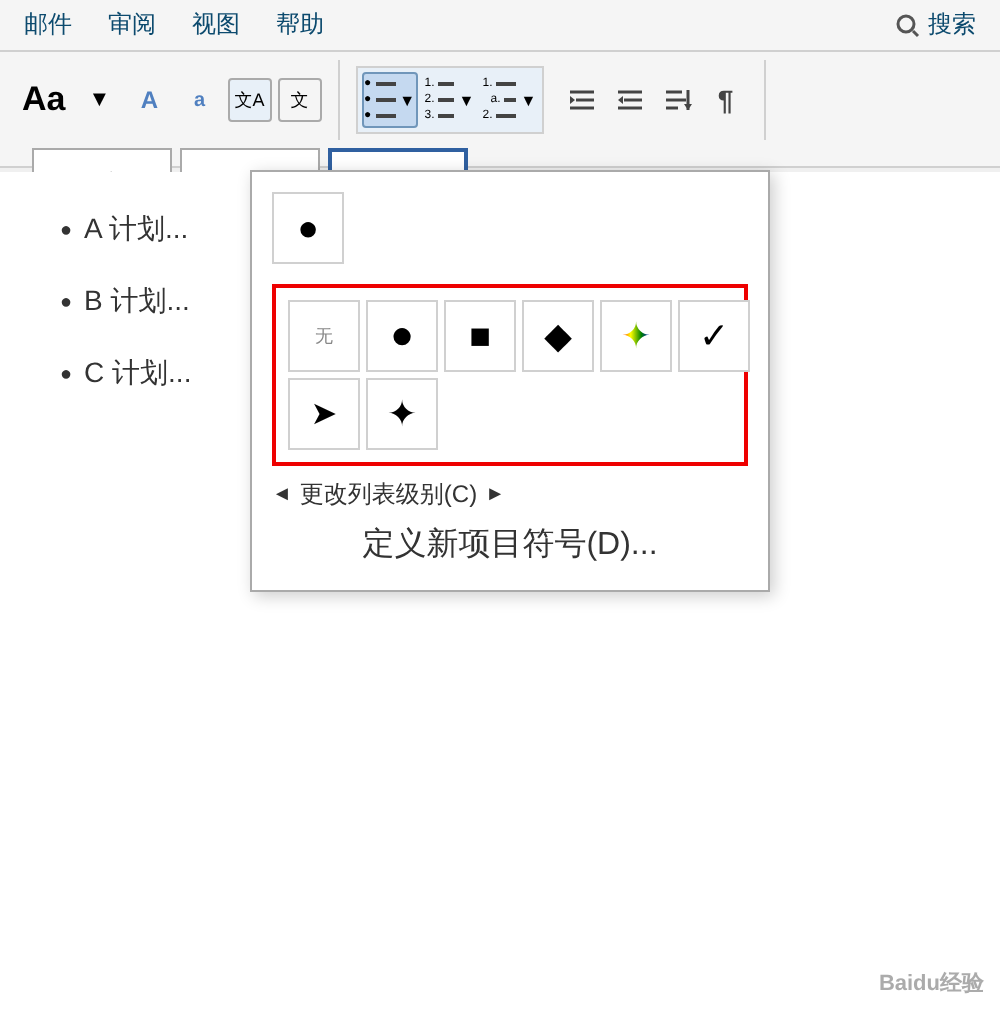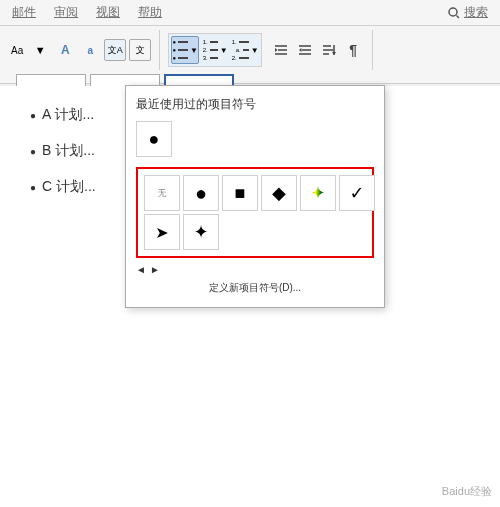--- a/index.html
+++ b/index.html
@@ -18,24 +18,23 @@
       background: #f5f5f5;
       border-bottom: 1px solid #d0d0d0;
       padding: 2px 8px;
       display: flex;
       align-items: center;
       gap: 10px;
       height: 26px;
     }
     .menu-item {
       font-size: 12px;
-      color: #737373;
+      color: #0c4a6e;
       cursor: pointer;
       padding: 1px 4px;
-      text-decoration: underline;
     }
 
     
     .ribbon {
       background: #f5f5f5;
       border-bottom: 1px solid #d0d0d0;
       padding: 4px 8px;
       display: flex;
       align-items: center;
       gap: 4px;
@@ -189,21 +188,21 @@
     }
     .change-level-btn {
       font-size: 12px;
       color: #333;
       cursor: pointer;
       display: flex;
       align-items: center;
       gap: 4px;
     }
     .define-btn {
-      font-size: 10px;
+      font-size: 16px;
       color: #333;
       cursor: pointer;
       text-align: center;
       width: 100%;
       margin-top: 4px;
       padding: 2px;
     }
 
     
     .doc-area {
@@ -232,20 +231,21 @@
       right: 8px;
       z-index: 200;
       display: flex;
       align-items: center;
       gap: 4px;
       opacity: 0.7;
     }
     .watermark-text {
       font-size: 11px;
       color: #888;
+      font-weight: bold;
     }
   </style>
 </head>
 <body>
 
 <div class="menu-bar">
   <span class="menu-item">邮件</span>
   <span class="menu-item">审阅</span>
   <span class="menu-item">视图</span>
   <span class="menu-item">帮助</span>
@@ -255,21 +255,21 @@
         <circle cx="5" cy="5" r="4" stroke="#555" stroke-width="1.5" fill="none"></circle>
         <line x1="8.5" y1="8.5" x2="11" y2="11" stroke="#555" stroke-width="1.5"></line>
       </svg>
     <span>搜索</span>
   </span>
 </div>
 
 <div class="ribbon" style="height:58px; position:relative; display:flex; align-items:center;">
 
   <div class="ribbon-left">
-    <span class="ribbon-btn" style="font-size:10px; font-weight:normal; width:auto; padding:0 2px;">Aa</span>
+    <span class="ribbon-btn" style="font-size:17px; font-weight:bold; width:auto; padding:0 2px;">Aa</span>
     <span class="ribbon-btn" style="font-size:11px;">▼</span>
     <span class="ribbon-btn" style="font-size:12px; font-weight:bold; color:#5080c0;">A</span>
     <span class="ribbon-btn" style="font-size:10px; font-weight:bold; color:#5080c0;">a</span>
     <span class="ribbon-btn" style="font-size:9px; border:1px solid #aaa; background:#e8f0f8;">文A</span>
     <span class="ribbon-btn" style="font-size:9px; border:1px solid #aaa;">文</span>
   </div>
 
   <div class="ribbon-separator"></div>
 
   <div class="list-group">
@@ -385,21 +385,20 @@
     <span>B 计划...</span>
   </div>
   <div class="doc-line">
     <span style="font-size:10px;">●</span>
     <span>C 计划...</span>
   </div>
 </div>
 
 <div class="dropdown-panel">
 
-  <div class="dropdown-section-title">最近使用过的项目符号</div>
   <div class="bullet-row">
     <div class="bullet-cell" style="font-size:18px;">●</div>
   </div>
 
   <div class="library-box">
     <div class="library-grid">
 
       <div class="library-cell">
         <div class="no-bullet">
           <div style="font-size:9px; color:#888;">无</div>
@@ -421,20 +420,21 @@
       <div class="library-cell" style="font-size:16px;">➤</div>
 
       <div class="library-cell" style="font-size:18px;">✦</div>
 
     </div>
   </div>
 
   <div class="action-row">
     <div class="change-level-btn">
       <span style="font-size:10px;">◄</span>
+      <span>更改列表级别(C)</span>
       <span style="font-size:10px;">►</span>
     </div>
   </div>
   <div class="define-btn">定义新项目符号(D)...</div>
 </div>
 
 <div class="watermark">
   <span class="watermark-text">Baidu经验</span>
 </div>
 

